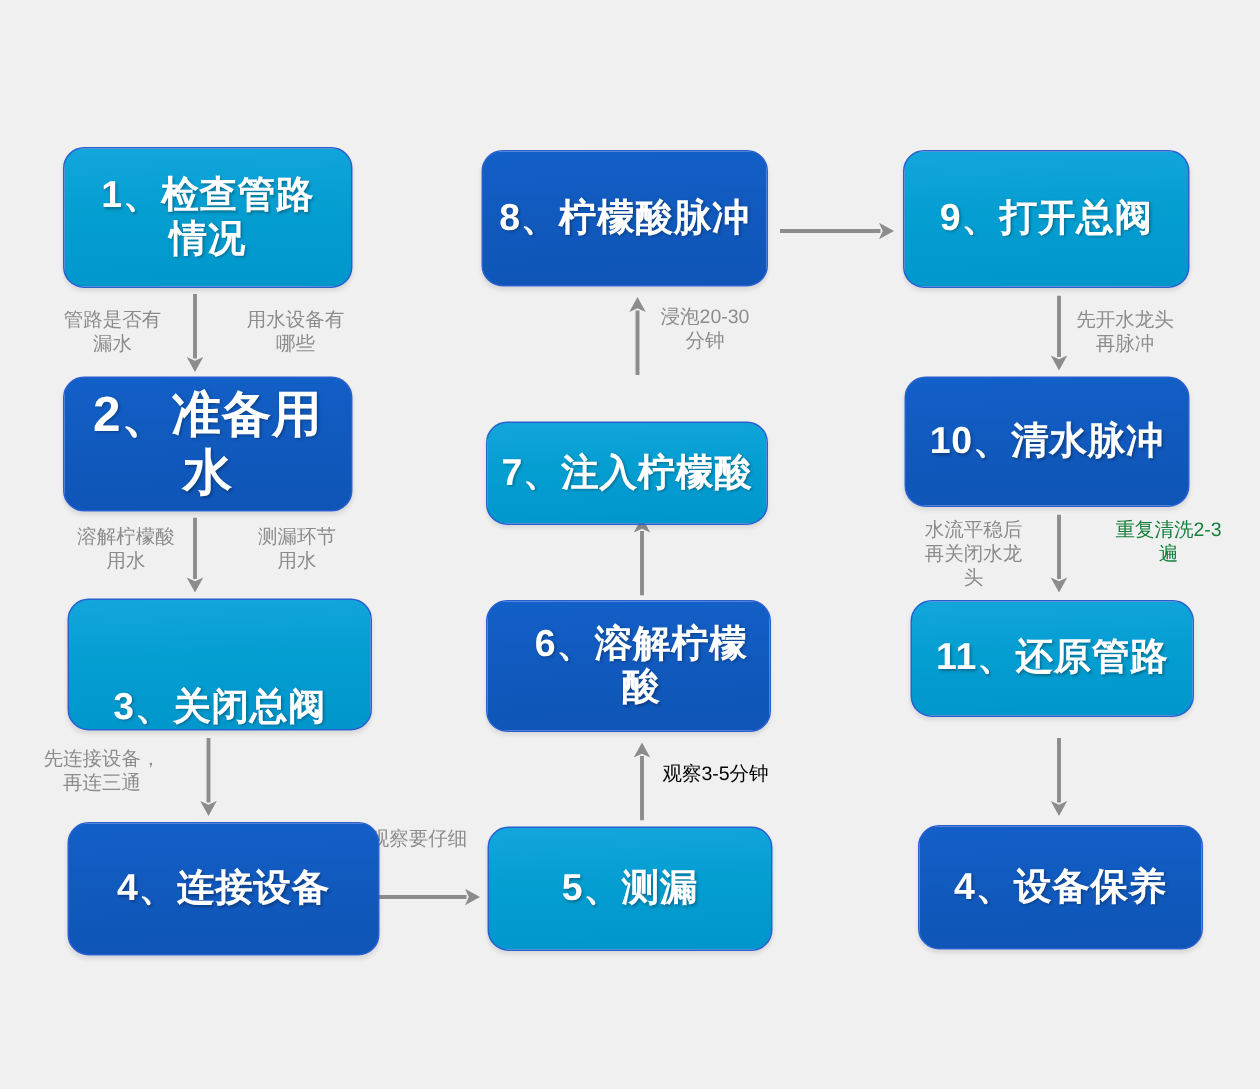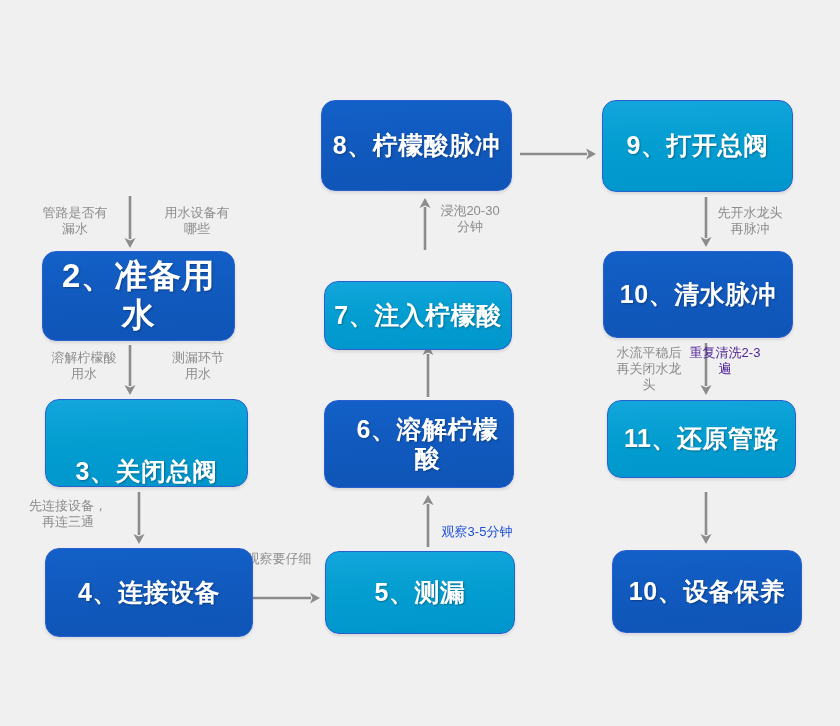--- a/index.html
+++ b/index.html
@@ -143,30 +143,34 @@
 漏水</div>
     <div class="edge-label" style="left: 154px; top: 205px; width: 86px; color: rgb(140, 140, 140);">用水设备有
 哪些</div>
     <div class="edge-label" style="left: 44px; top: 350px; width: 80px; color: rgb(140, 140, 140);">溶解柠檬酸
 用水</div>
     <div class="edge-label" style="left: 165px; top: 350px; width: 66px; color: rgb(140, 140, 140);">测漏环节
 用水</div>
     <div class="edge-label" style="left: 24px; top: 498px; width: 88px; color: rgb(140, 140, 140);">先连接设备，
 再连三通</div>
     <div class="edge-label" style="left: 231px; top: 551px; width: 96px; color: rgb(140, 140, 140);">观察要仔细</div>
-    <div class="edge-label" style="left: 434px; top: 524px; width: 86px; color: #1d4ed8;">观察3-5分钟</div>
+    <div class="edge-label" style="left: 434px; top: 508px; width: 86px; color: #000000;">观察3-5分钟</div>
     <div class="edge-label" style="left: 432px; top: 203px; width: 76px; color: rgb(140, 140, 140);">浸泡20-30
 分钟</div>
     <div class="edge-label" style="left: 608px; top: 345px; width: 82px; color: rgb(140, 140, 140);">水流平稳后
 再关闭水龙
 头</div>
     <div class="edge-label" style="left: 710px; top: 205px; width: 80px; color: rgb(140, 140, 140);">先开水龙头
 再脉冲</div>
-    <div class="edge-label" style="left: 682px; top: 345px; width: 86px; color: #4c1d95;">重复清洗2-3
+    <div class="edge-label" style="left: 736px; top: 345px; width: 86px; color: #15803d;">重复清洗2-3
 遍</div>
+    <div class="node cyan" style="left: 42px; top: 98px; width: 193px; height: 94px; font-size: 25px; color: rgb(255, 255, 255);">
+      <span class="node-label" style="white-space: pre-line;">1、检查管路
+情况</span>
+    </div>
     <div class="node blue" style="left: 42px; top: 251px; width: 193px; height: 90px; font-size: 33px; color: rgb(255, 255, 255);">
       <span class="node-label" style="white-space: pre-line;">2、准备用水</span>
     </div>
     <div class="node cyan" style="left: 45px; top: 399px; width: 203px; height: 88px; font-size: 25px; color: rgb(255, 255, 255); align-items: flex-end;">
       <span class="node-label" style="white-space: pre-line;">3、关闭总阀</span>
     </div>
     <div class="node blue" style="left: 45px; top: 548px; width: 208px; height: 89px; font-size: 25px; color: rgb(255, 255, 255);">
       <span class="node-label" style="white-space: pre-line;">4、连接设备</span>
     </div>
     <div class="node cyan" style="left: 325px; top: 551px; width: 190px; height: 83px; font-size: 25px; color: rgb(255, 255, 255);">
@@ -184,15 +188,15 @@
     <div class="node cyan" style="left: 602px; top: 100px; width: 191px; height: 92px; font-size: 25px; color: rgb(255, 255, 255);">
       <span class="node-label" style="white-space: pre-line;">9、打开总阀</span>
     </div>
     <div class="node blue" style="left: 603px; top: 251px; width: 190px; height: 87px; font-size: 25px; color: rgb(255, 255, 255); align-items: center;">
       <span class="node-label" style="white-space: pre-line;">10、清水脉冲</span>
     </div>
     <div class="node cyan" style="left: 607px; top: 400px; width: 189px; height: 78px; font-size: 25px; color: rgb(255, 255, 255);">
       <span class="node-label" style="white-space: pre-line;">11、还原管路</span>
     </div>
     <div class="node blue" style="left: 612px; top: 550px; width: 190px; height: 83px; font-size: 25px; color: rgb(255, 255, 255);">
-      <span class="node-label" style="white-space: pre-line;">10、设备保养</span>
+      <span class="node-label" style="white-space: pre-line;">4、设备保养</span>
     </div>
   </div>
 
 </body></html>

